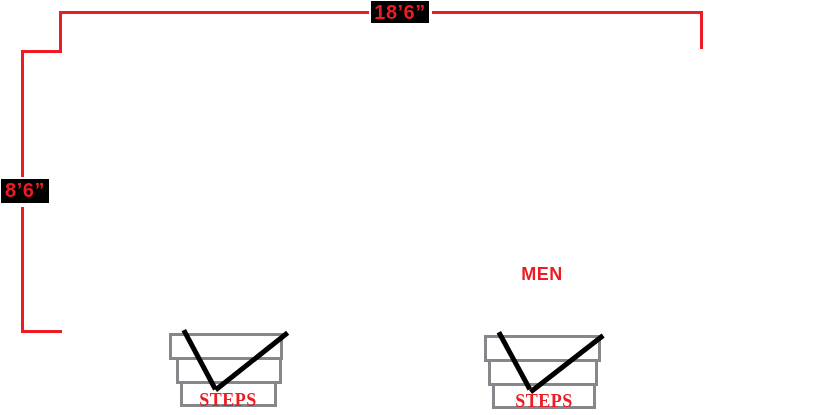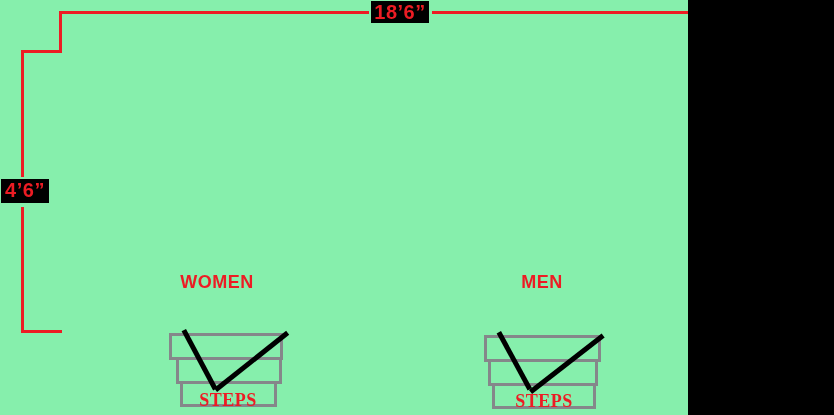--- a/index.html
+++ b/index.html
@@ -3,23 +3,23 @@
 <meta charset="utf-8">
 <style>
   html, body {
     margin: 0;
     padding: 0;
     background: #000000;
     font-family: "Liberation Sans", sans-serif;
   }
   .canvas {
     position: relative;
-    width: 688px;
+    width: 834px;
     height: 415px;
-    background: #86efac;
+    background: #ffffff;
     overflow: hidden;
   }
   .abs { position: absolute; }
   .redline { background: #ed1c24; }
   .dim-label {
     color: #ed1c24;
     font-size: 20px;
     font-weight: bold;
     text-align: center;
     letter-spacing: 0.5px;
@@ -56,36 +56,35 @@
 <div class="canvas">
 
   <div class="abs redline" style="left:59px; top:11px; width:310px; height:3px;"></div>
   <div class="abs dim-label" style="left:371px; top:1px; width:58px; height:22px;">18’6”</div>
   <div class="abs redline" style="left:432px; top:11px; width:271px; height:3px;"></div>
   <div class="abs redline" style="left:59px; top:11px; width:3px; height:42px;"></div>
   <div class="abs redline" style="left:700px; top:11px; width:3px; height:38px;"></div>
 
   <div class="abs redline" style="left:21px; top:50px; width:41px; height:3px;"></div>
   <div class="abs redline" style="left:21px; top:50px; width:3px; height:127px;"></div>
-  <div class="abs dim-label" style="left:1px; top:179px; width:48px; height:24px;">4’6”</div>
+  <div class="abs dim-label" style="left:1px; top:179px; width:48px; height:24px;">8’6”</div>
   <div class="abs redline" style="left:21px; top:207px; width:3px; height:126px;"></div>
   <div class="abs redline" style="left:21px; top:330px; width:41px; height:3px;"></div>
 
-  <div class="abs area-label" style="left:167px; top:272px; width:100px;">WOMEN</div>
 
   <div class="abs steps-rect" style="left:169px; top:333px; width:114px; height:27px;"></div>
   <div class="abs steps-rect" style="left:176px; top:357px; width:106px; height:27px;"></div>
   <div class="abs steps-rect" style="left:180px; top:381px; width:97px; height:26px;"></div>
 
   <div class="abs black-diag" style="left:186px; top:329px; width:67px; transform:rotate(61.9deg);"></div>
   <div class="abs black-diag" style="left:214px; top:388px; width:92px; transform:rotate(-38.4deg);"></div>
 
   <div class="abs area-label steps-label-wrap" style="left:178px; top:390px; width:100px;">STEPS</div>
 
-  <div class="abs area-label" style="left:492px; top:272px; width:100px;text-align:center;">MEN</div>
+  <div class="abs area-label" style="left:492px; top:264px; width:100px;text-align:center;">MEN</div>
 
   <div class="abs steps-rect" style="left:484px; top:335px; width:117px; height:27px;"></div>
   <div class="abs steps-rect" style="left:488px; top:359px; width:110px; height:27px;"></div>
   <div class="abs steps-rect" style="left:492px; top:383px; width:104px; height:26px;"></div>
 
   <div class="abs black-diag" style="left:501px; top:331px; width:65px; transform:rotate(61.5deg);"></div>
   <div class="abs black-diag" style="left:529px; top:390px; width:92px; transform:rotate(-37.9deg);"></div>
 
   <div class="abs area-label steps-label-wrap" style="left:494px; top:391px; width:100px;">STEPS</div>
 

